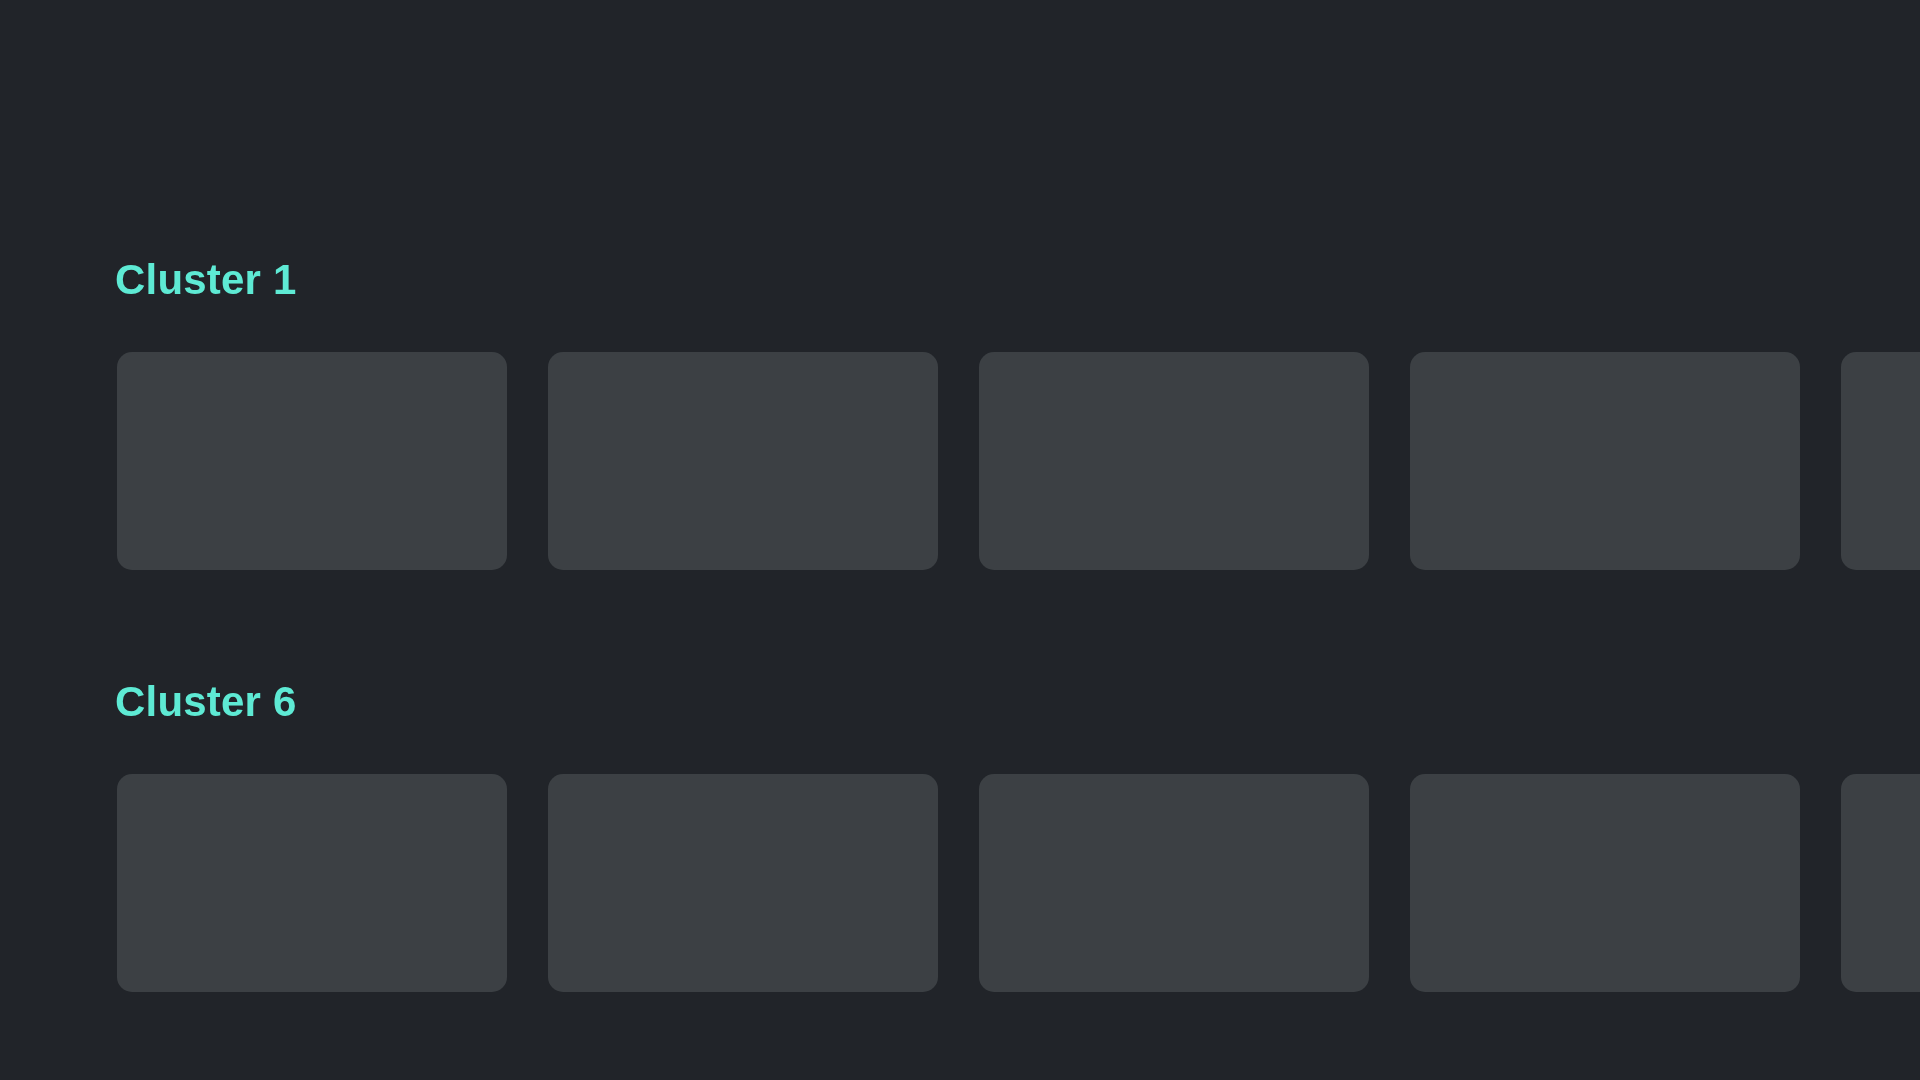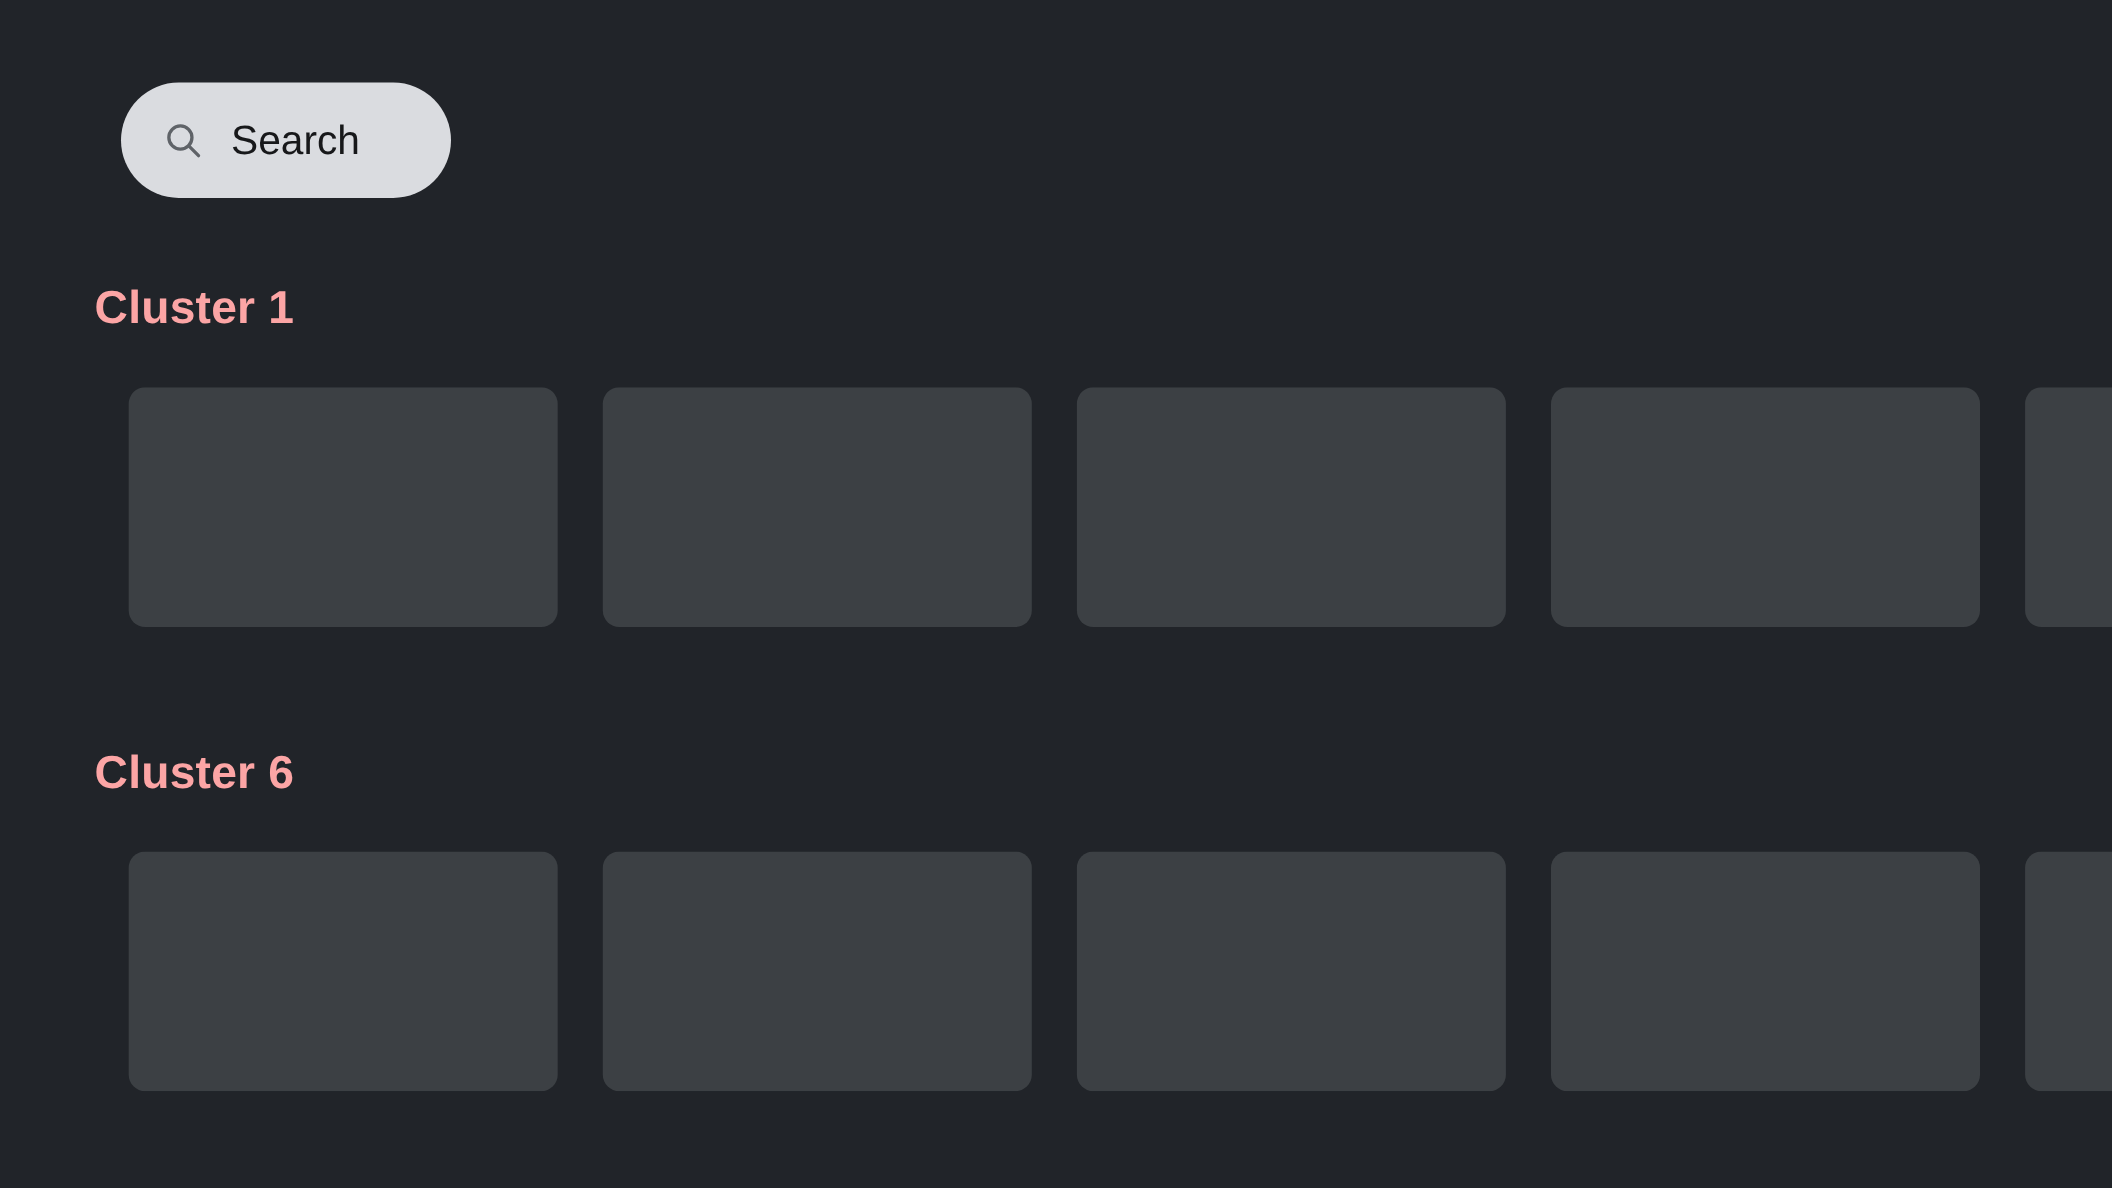--- a/index.html
+++ b/index.html
@@ -70,22 +70,22 @@
   }
 
   .cluster-section {
     position: relative;
     width: 100%;
   }
 
   .cluster-title {
     font-size: 42px;
     line-height: 50px;
-    color: #fca5a5;
-    padding-left: 86px;
+    color: #5eead4;
+    padding-left: 115px;
     white-space: nowrap;
     letter-spacing: 0.2px;
   }
 
   .card-row {
     display: flex;
     flex-wrap: nowrap;
     gap: 41px;
     padding-left: 117px;
     margin-top: 47px;
@@ -102,29 +102,20 @@
     cursor: pointer;
   }
 
   .section-gap { height: 107px; }
 </style>
 </head>
 <body>
 
 <div class="app-root">
 
-  <div class="search-pill">
-    <span class="search-icon">
-      <svg viewBox="0 0 34 34" fill="none" xmlns="http://www.w3.org/2000/svg" aria-hidden="true">
-        <circle cx="14" cy="14" r="10.5" stroke="currentColor" stroke-width="3"></circle>
-        <line x1="21.6" y1="21.6" x2="30.5" y2="30.5" stroke="currentColor" stroke-width="3" stroke-linecap="round"></line>
-      </svg>
-    </span>
-    <span class="search-label">Search</span>
-  </div>
 
   <div class="clusters">
 
     <section class="cluster-section">
       <h2 class="cluster-title">Cluster 1</h2>
       <div class="card-row">
         <div class="card"></div>
         <div class="card"></div>
         <div class="card"></div>
         <div class="card"></div>

